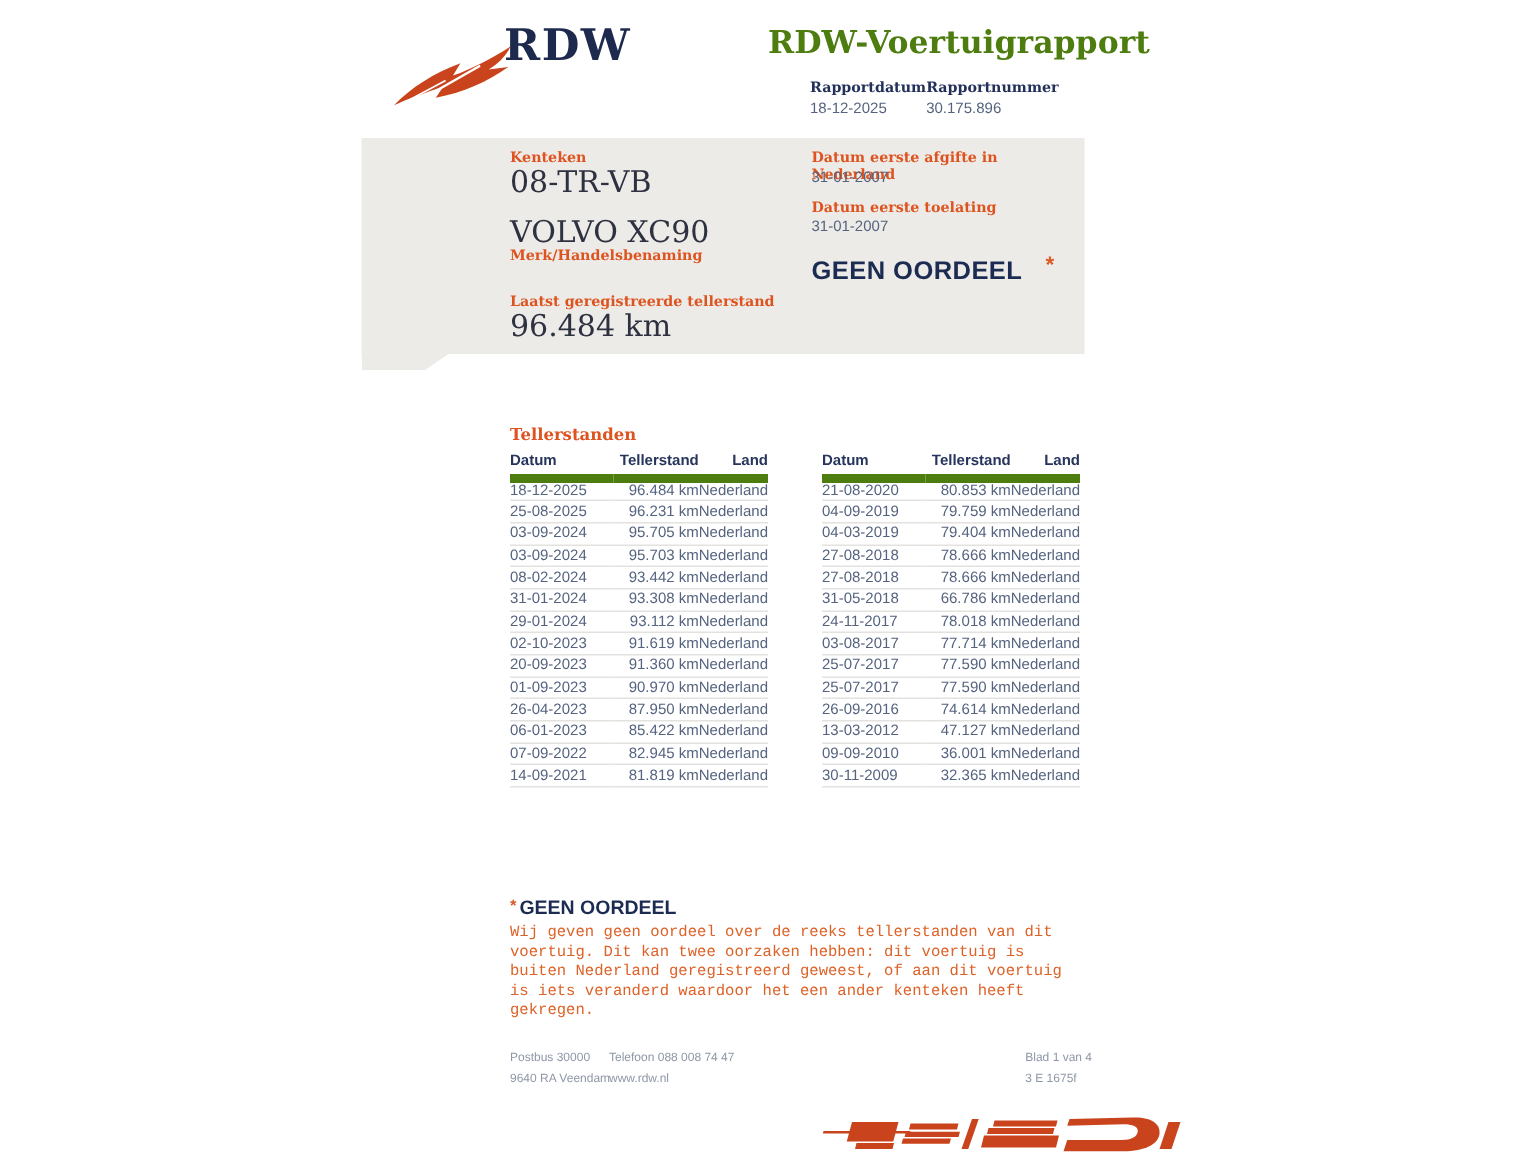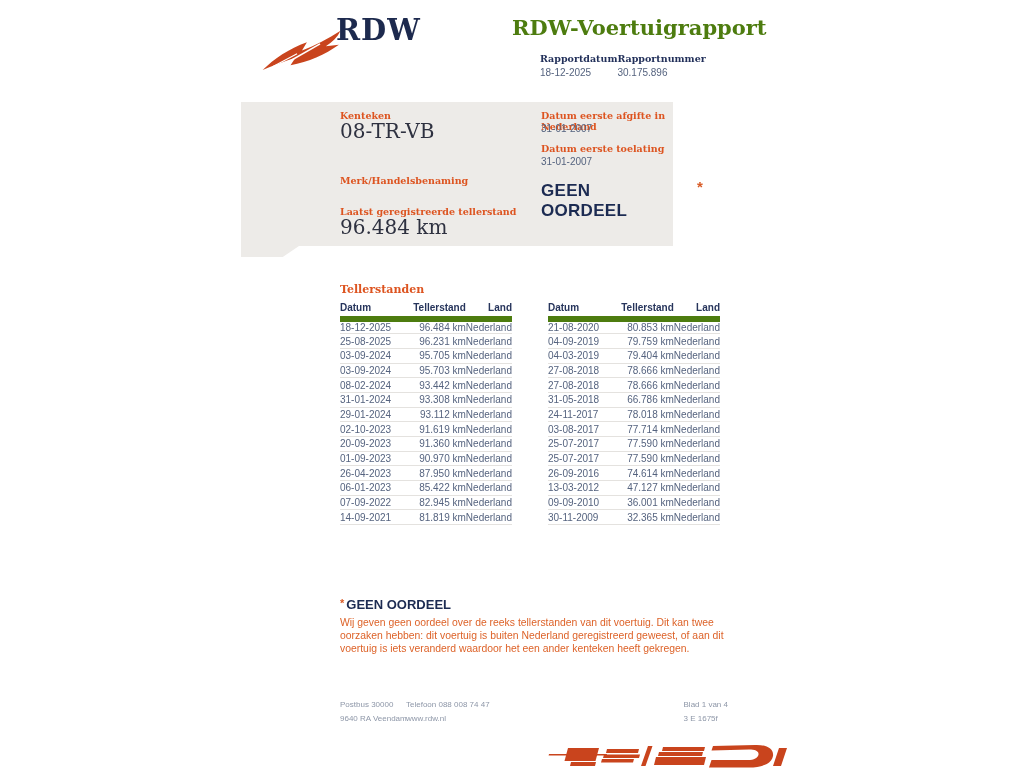--- a/index.html
+++ b/index.html
@@ -24,21 +24,21 @@
   }
   .meta { position:absolute; left:540px; top:53px; display:flex; }
   .meta .label {
     font-family:"DejaVu Serif","Liberation Serif",serif;
     font-weight:bold; font-size:9.5px; color:#22305a;
   }
   .meta .value { font-size:10px; color:#55637f; margin-top:3px; }
 
   
   .info-box {
-    position:absolute; left:241px; top:102px; width:432px; height:144px;
+    position:absolute; left:241px; top:92px; width:482px; height:144px;
     background:#edebe8;
   }
   .info-box::after {
     content:""; position:absolute; left:0; top:100%;
     width:58px; height:11px; background:#edebe8;
     clip-path:polygon(0 0, 100% 0, 72% 100%, 0 100%);
   }
   .ib-label {
     position:absolute;
     font-family:"DejaVu Serif","Liberation Serif",serif;
@@ -81,21 +81,21 @@
     border-bottom:1px solid #e4e2df; padding:0;
   }
   .tgroup td:nth-child(1) { text-align:left; }
   .tgroup td:nth-child(2) { text-align:right; }
   .tgroup td:nth-child(3) { text-align:right; }
 
   
   .note { position:absolute; left:340px; top:597px; width:384px; }
   .note-title { font-size:13px; font-weight:bold; color:#1c2b52; }
   .note-title .marker { color:#d85b26; font-size:11px; vertical-align:2px; margin-right:2px; }
-  .note-body { margin-top:4px; font-size:10.4px; line-height:13px; color:#dd6228; }
+  .note-body { margin-top:4px; font-size:10.4px; line-height:13px; color:#dd6228;font-family:Liberation Mono, monospace; }
 
   
   .footer-col { position:absolute; font-size:8px; color:#8e97a8; line-height:14px; }
   .fc-address { left:340px; top:698px; }
   .fc-contact { left:406px; top:698px; }
   .fc-page    { right:296px; top:698px; }
 
   
   .footer-graphic { position:absolute; left:543px; top:744px; width:252px; height:24px; }
 </style>
@@ -123,20 +123,21 @@
       <div class="label">Rapportnummer</div>
       <div class="value">30.175.896</div>
     </div>
   </div>
 
   <div class="info-box">
     <div class="ib-label" style="left:99px; top:8px;">Kenteken</div>
     <div class="ib-big" style="left:99px; top:17px;">08-TR-VB</div>
 
     <div class="ib-label" style="left:99px; top:41px;margin-top:32px;">Merk/Handelsbenaming</div>
+    <div class="ib-big" style="left:99px; top:50px;">VOLVO XC90</div>
 
     <div class="ib-label" style="left:99px; top:104px;">Laatst geregistreerde tellerstand</div>
     <div class="ib-big" style="left:99px; top:113px;">96.484 km</div>
 
     <div class="ib-label" style="left:300px; top:8px;">Datum eerste afgifte in Nederland</div>
     <div class="ib-small" style="left:300px; top:21px;">31-01-2007</div>
 
     <div class="ib-label" style="left:300px; top:41px;">Datum eerste toelating</div>
     <div class="ib-small" style="left:300px; top:54px;">31-01-2007</div>
 

